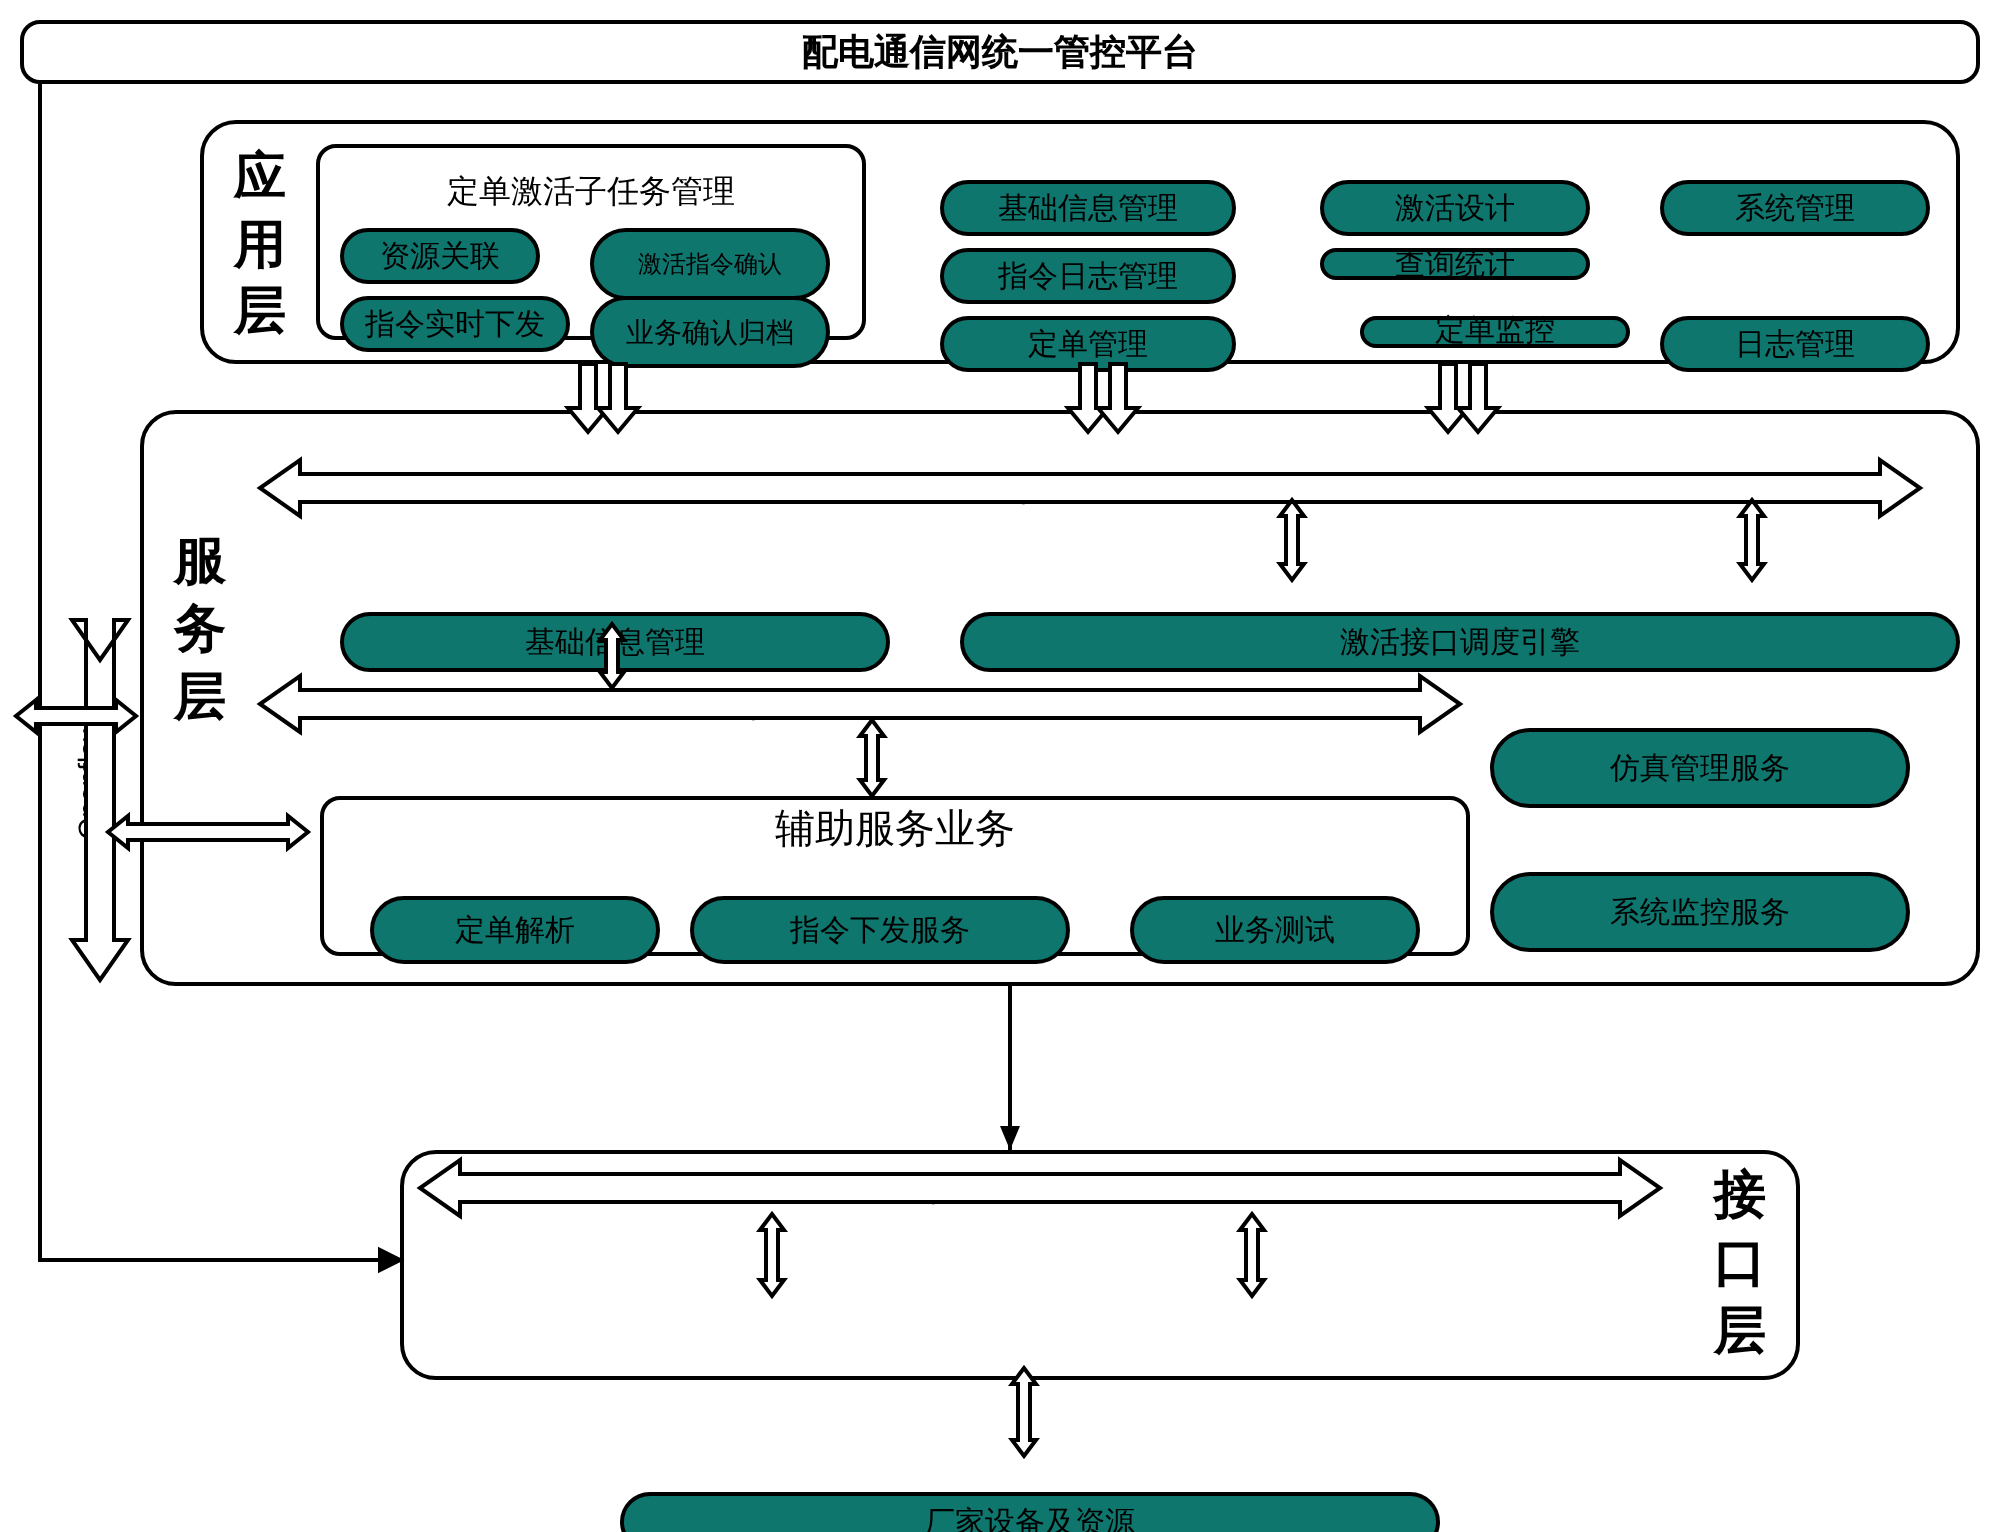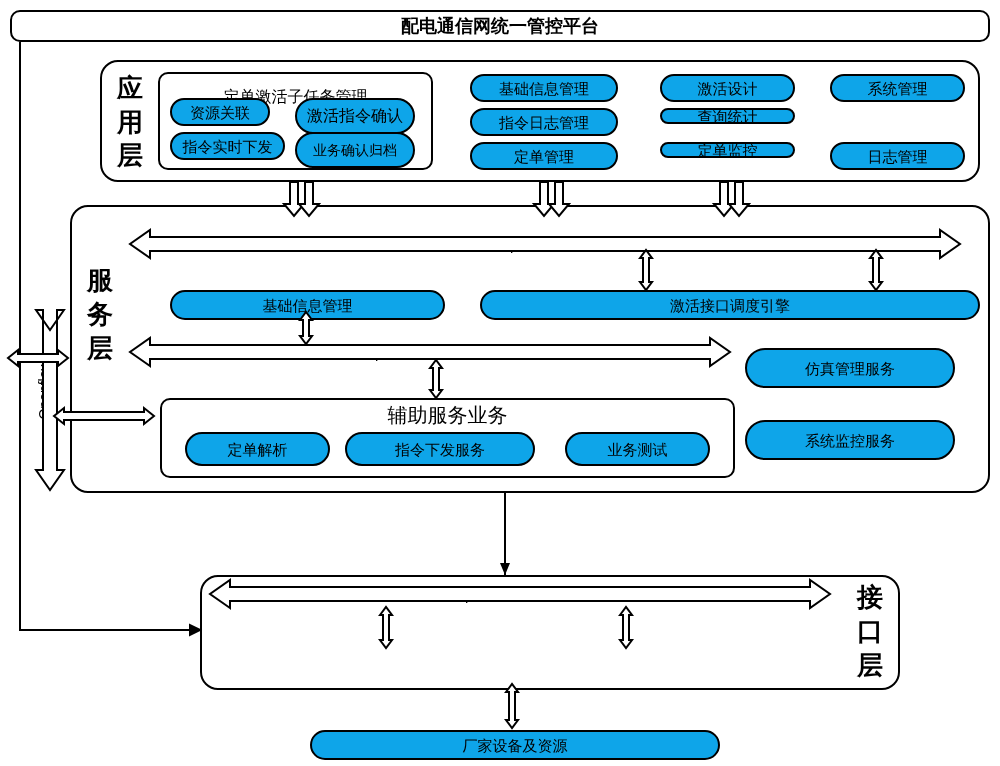--- a/index.html
+++ b/index.html
@@ -24,22 +24,23 @@
   .pill{
     position:absolute;
     box-sizing:border-box;
     border:2px solid #000;
     border-radius:999px;
     display:flex;
     align-items:center;
     justify-content:center;
     font-size:15px;
     line-height:1;
-    background:#0ea5e9;
+    background:#0f766e;
     padding:0 6px;
+    margin-top:16px;
   }
   .lbl{
     position:absolute;
     font-size:15px;
     text-align:center;
     line-height:1.15;
   }
   .vlabel{
     position:absolute;
     font-size:26px;
@@ -65,30 +66,30 @@
      <span>应</span>
      <span>用</span>
      <span>层</span>
   </div>
 
   <div class="box r8" style="left:158px;top:72px;width:275px;height:98px;"></div>
   <div class="lbl" style="left:158px;top:76px;width:275px;font-size:16px;margin-top:12px;">定单激活子任务管理</div>
 
   <div class="pill" style="left:170px;top:98px;width:100px;height:28px;">资源关联</div>
   <div class="pill" style="left:170px;top:132px;width:115px;height:28px;">指令实时下发</div>
-  <div class="pill" style="left:295px;top:98px;width:120px;height:36px;font-size:16px;line-height:1.05;">激活指令确认</div>
+  <div class="pill" style="left:295px;top:98px;width:120px;height:36px;font-size:12px;line-height:1.05;">激活指令确认</div>
   <div class="pill" style="left:295px;top:132px;width:120px;height:36px;font-size:14px;line-height:1.05;">业务确认归档</div>
 
   <div class="pill" style="left:470px;top:74px;width:148px;height:28px;">基础信息管理</div>
   <div class="pill" style="left:470px;top:108px;width:148px;height:28px;">指令日志管理</div>
   <div class="pill" style="left:470px;top:142px;width:148px;height:28px;">定单管理</div>
 
   <div class="pill" style="left:660px;top:74px;width:135px;height:28px;">激活设计</div>
   <div class="pill" style="left:660px;top:108px;width:135px;height:16px;">查询统计</div>
-  <div class="pill" style="left:660px;top:142px;width:135px;height:16px;">定单监控</div>
+  <div class="pill" style="left:680px;top:142px;width:135px;height:16px;font-family:Liberation Serif, serif;">定单监控</div>
 
   <div class="pill" style="left:830px;top:74px;width:135px;height:28px;">系统管理</div>
   <div class="pill" style="left:830px;top:142px;width:135px;height:28px;">日志管理</div>
 
   <div class="box r4" style="left:70px;top:205px;width:920px;height:288px;"></div>
   <div class="vlabel" style="left:80px;top:250px;width:40px;height:130px;">
      <span>服</span>
      <span>务</span>
      <span>层</span>
   </div>

